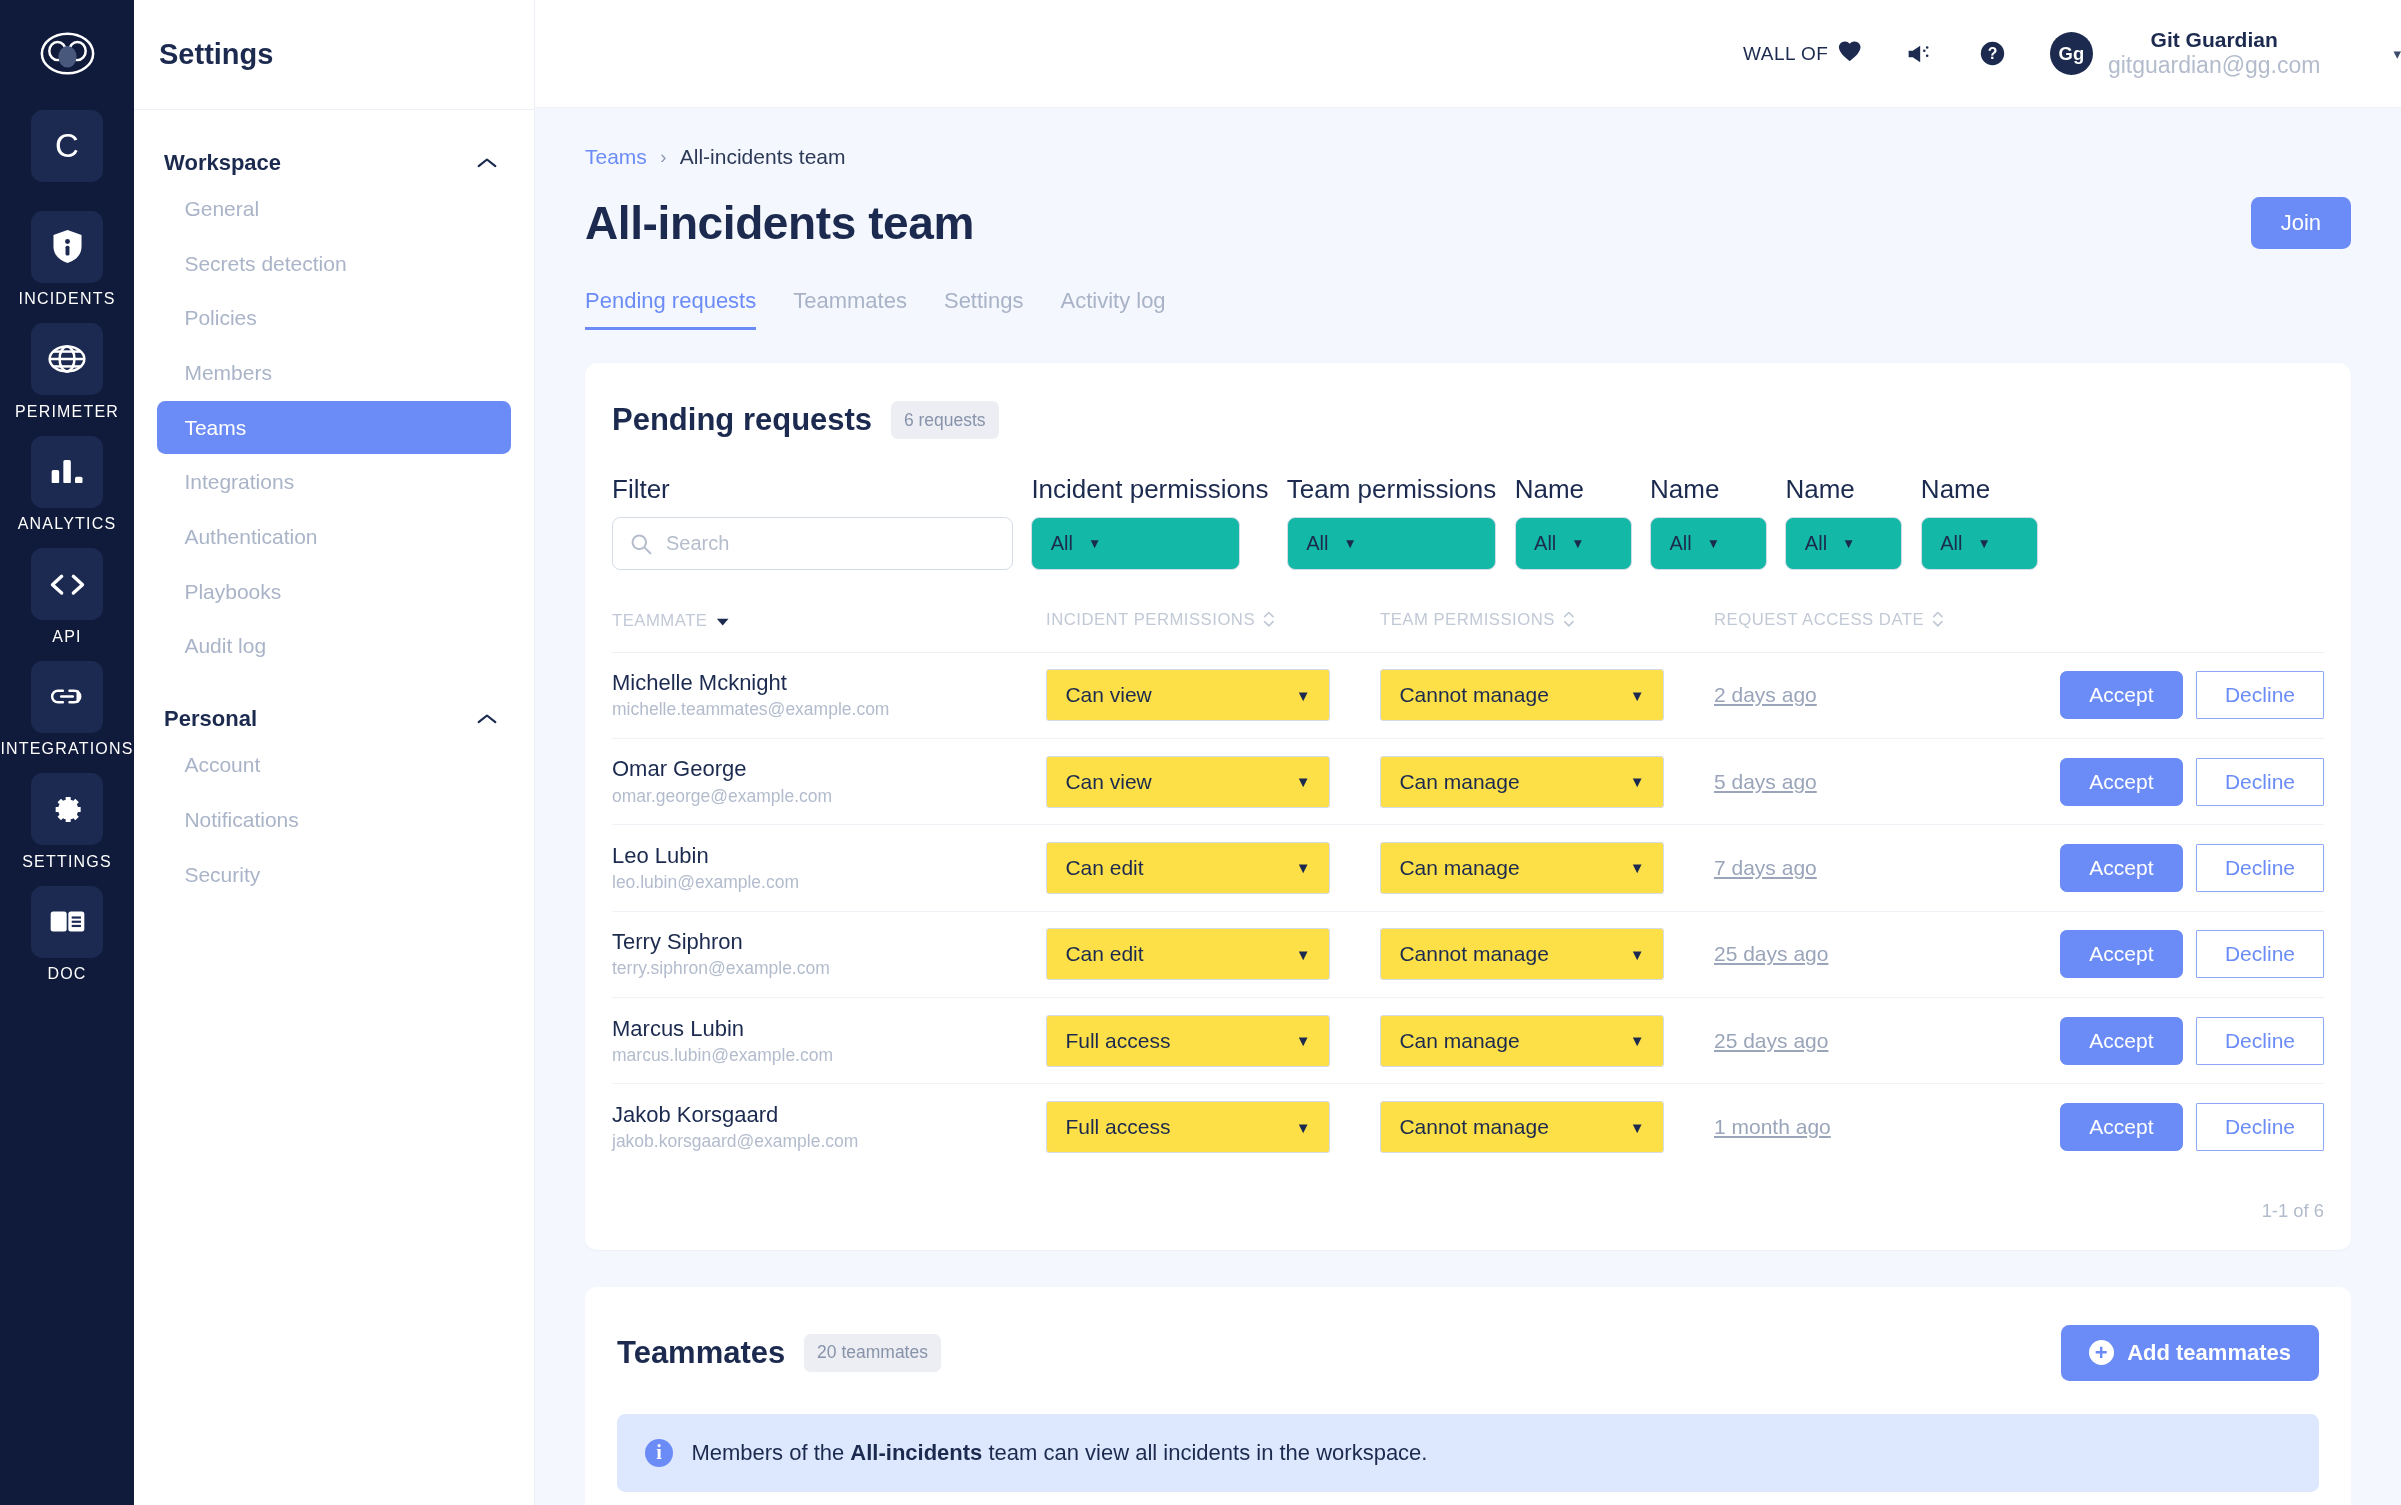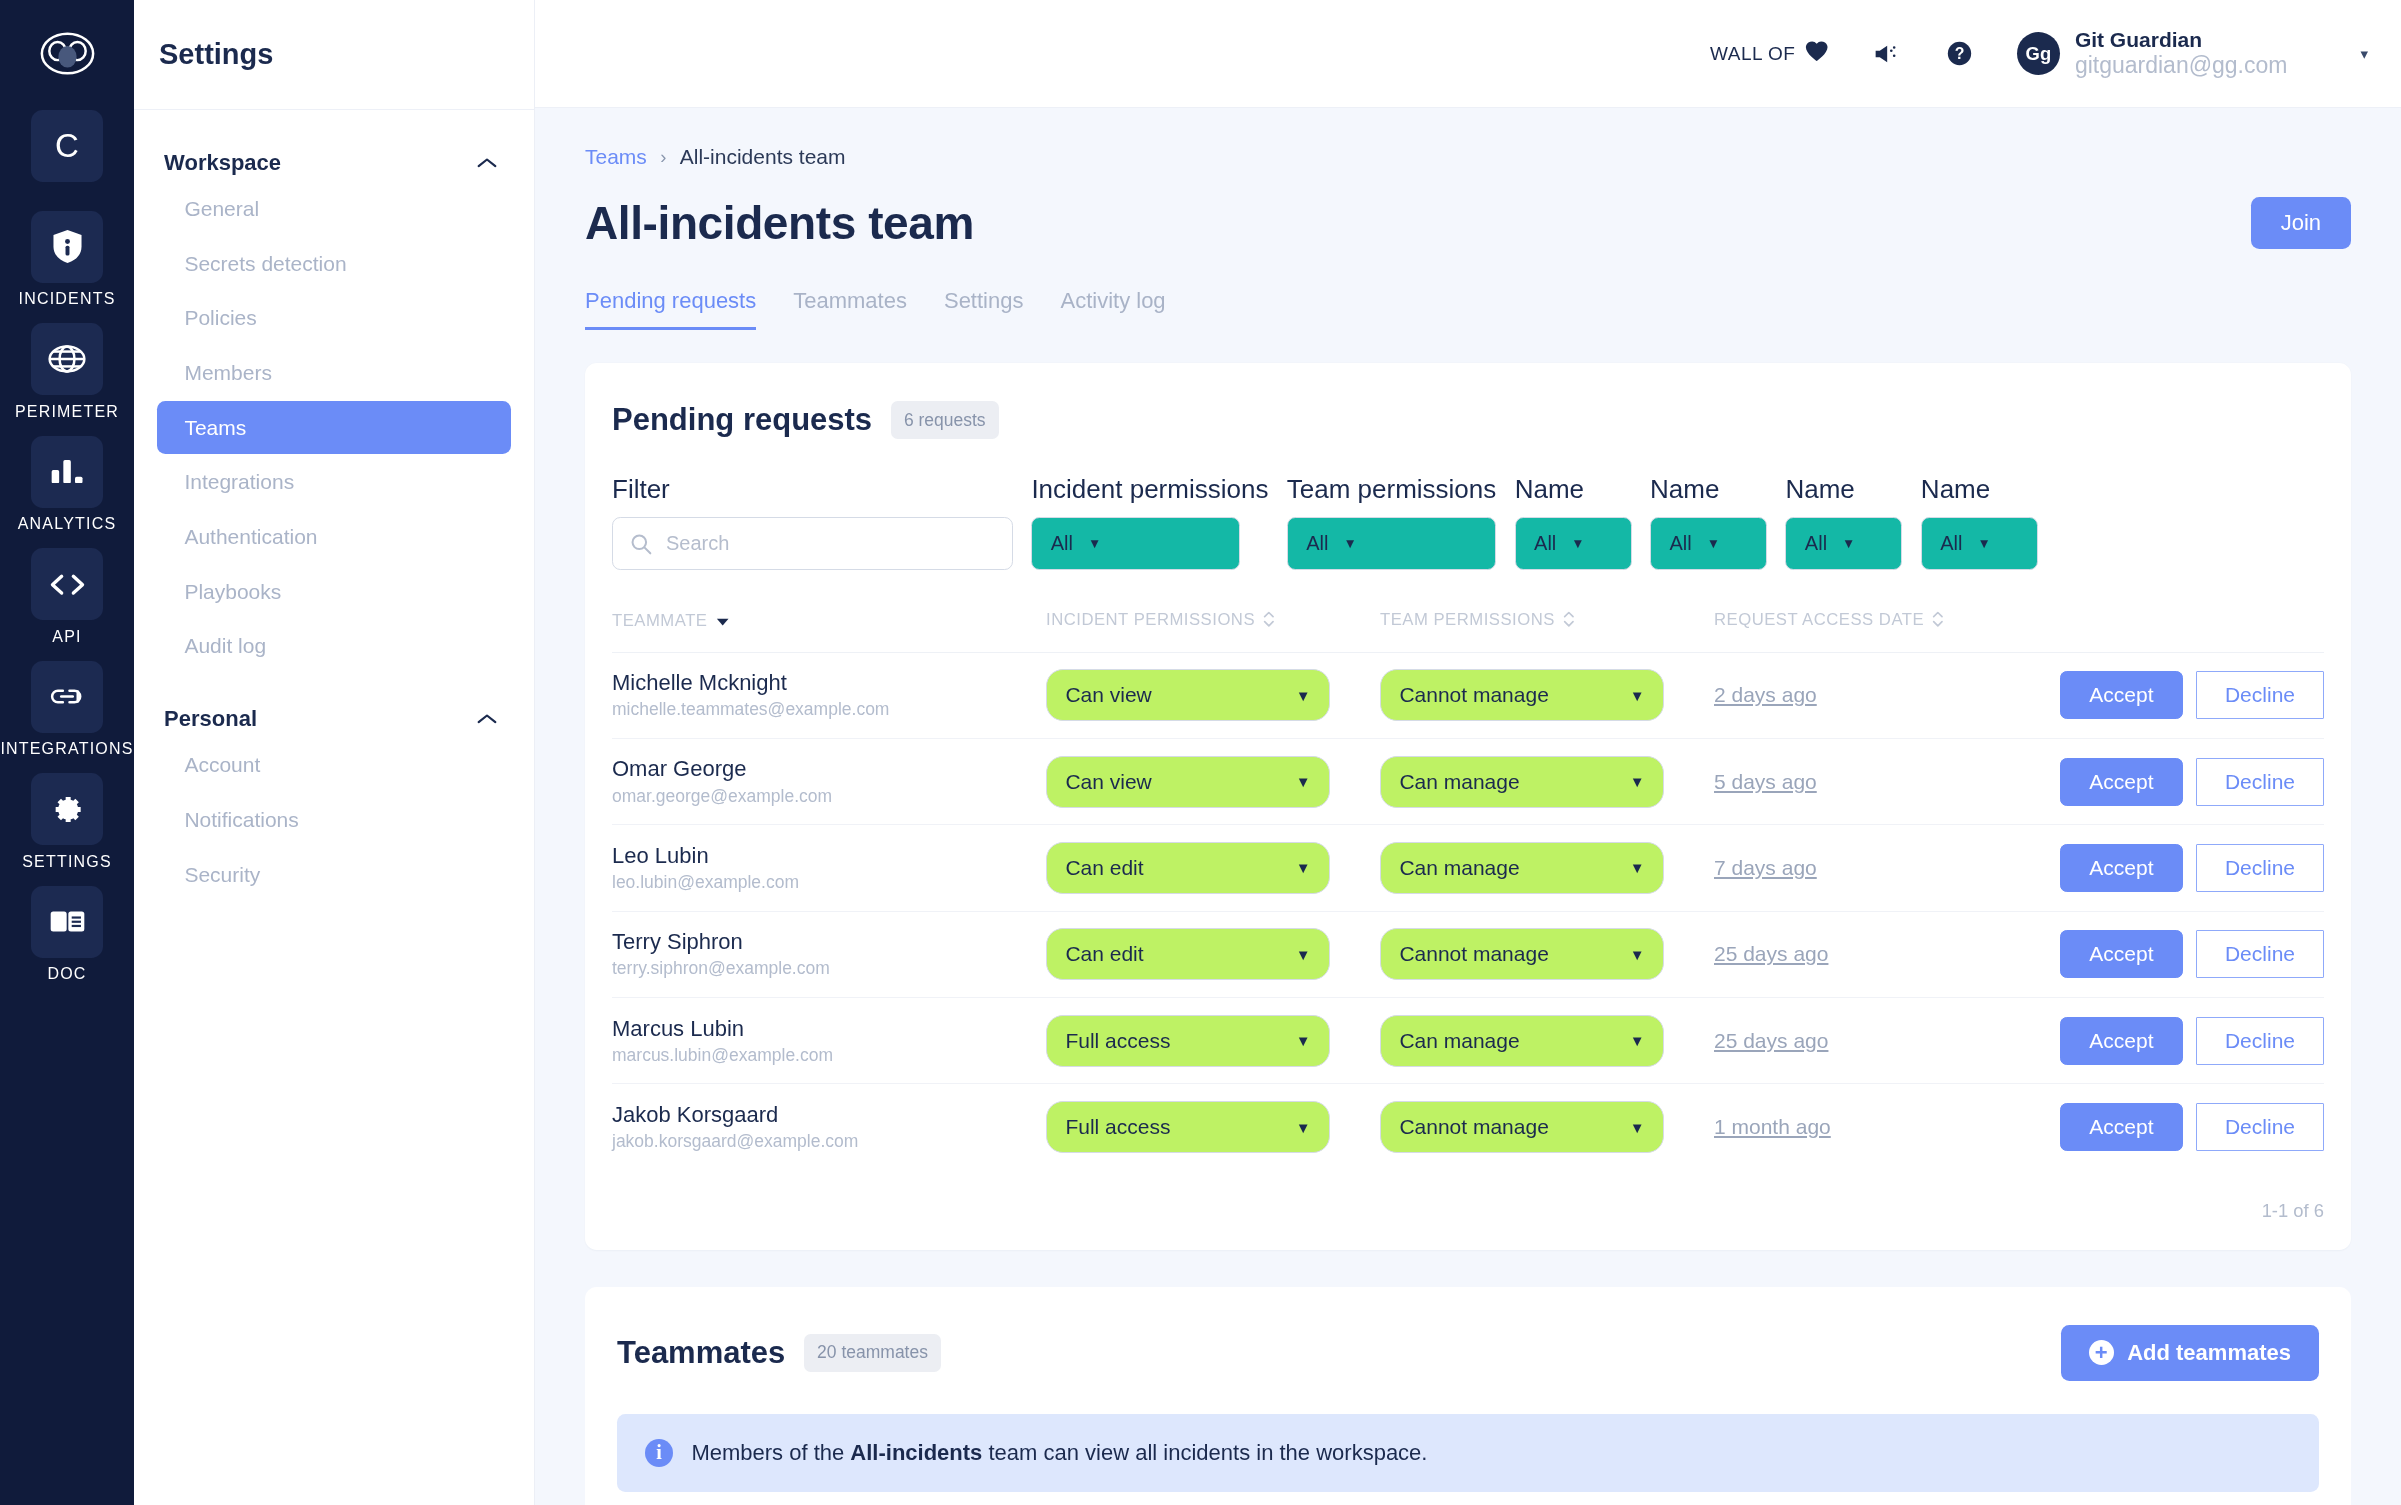--- a/index.html
+++ b/index.html
@@ -62,22 +62,23 @@
     margin-bottom: 1.7px;
   }
   .nav-item.active { background: #6b8cf7; color: #ffffff; font-weight: 400; }
   .nav-gap { height: 25px; }
 
   
   .main { flex: 1 1 auto; display: flex; flex-direction: column; min-width: 0; background: #f4f7fd; }
   .topbar {
     height: 110px; background: #ffffff;
     display: flex; align-items: center; justify-content: flex-end;
-    padding-right: 33px; gap: 0;
+    gap: 0;
     border-bottom: 0.8px solid #edf0f7;
+    text-align: center;
   }
   .wall-of { display: flex; align-items: center; gap: 10px; color: #1b2a4e; font-size: 19px; letter-spacing: 0.5px; margin-right: 45px; cursor: pointer; }
   .topicon { color: #1b2a4e; margin-right: 45px; display: inline-flex; cursor: pointer; }
   .user { display: flex; align-items: center; gap: 15px; cursor: pointer; }
   .avatar {
     width: 43px; height: 43px; border-radius: 50%;
     background: #1b2a4e; color: #fff;
     display: flex; align-items: center; justify-content: center;
     font-size: 18.4px; font-weight: 700;
   }
@@ -145,22 +146,22 @@
     text-align: left; font-size: 16.7px; font-weight: 400; letter-spacing: 0.5px;
     color: #c2c9d6; text-transform: uppercase; padding-bottom: 18.4px;
     border-bottom: 1.7px solid #eef1f6; white-space: nowrap;
   }
   th .hdr { display: inline-flex; gap: 8.3px; cursor: pointer; }
   td { padding: 16.7px 0; border-bottom: 0.8px solid #f0f2f7; vertical-align: middle; }
   tbody tr:last-child td { border-bottom: none; }
   .tm-name { font-size: 22px; color: #1b2a4e; font-weight: 400; }
   .tm-mail { font-size: 17.5px; color: #b3bccd; margin-top: 3.3px; }
   .row-sel {
-    height: 52px; width: 284px; border: 0.8px solid #d5dbe6; border-radius: 17px;
-    background: #bef264; display: flex; align-items: center; justify-content: space-between;
+    height: 52px; width: 284px; border: 0.8px solid #d5dbe6; border-radius: 3px;
+    background: #fde047; display: flex; align-items: center; justify-content: space-between;
     padding: 0 18.4px; font-size: 21px; color: #1b2a4e; cursor: pointer;
   }
   .row-sel .tri { font-size: 15px; }
   .date-cell { font-size: 21px; color: #9aa5ba; text-decoration: underline; }
   .actions { display: flex; gap: 13.4px; justify-content: flex-end; }
   .btn-accept {
     background: #6b8cf7; color: #fff; border: 0.8px solid #6b8cf7; border-radius: 6.7px;
     font-size: 21px; padding: 11px 28px; cursor: pointer; font-family: inherit;
   }
   .btn-decline {

